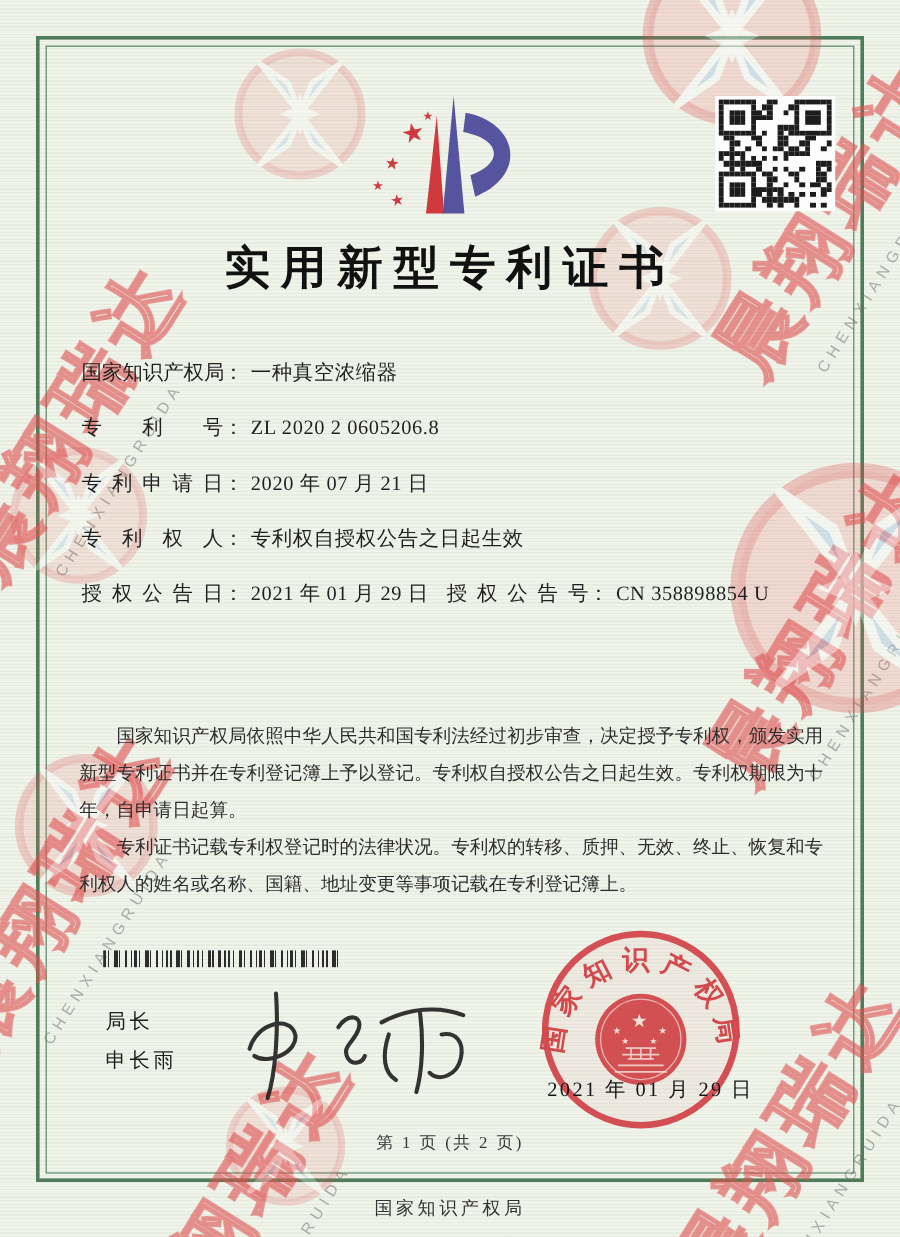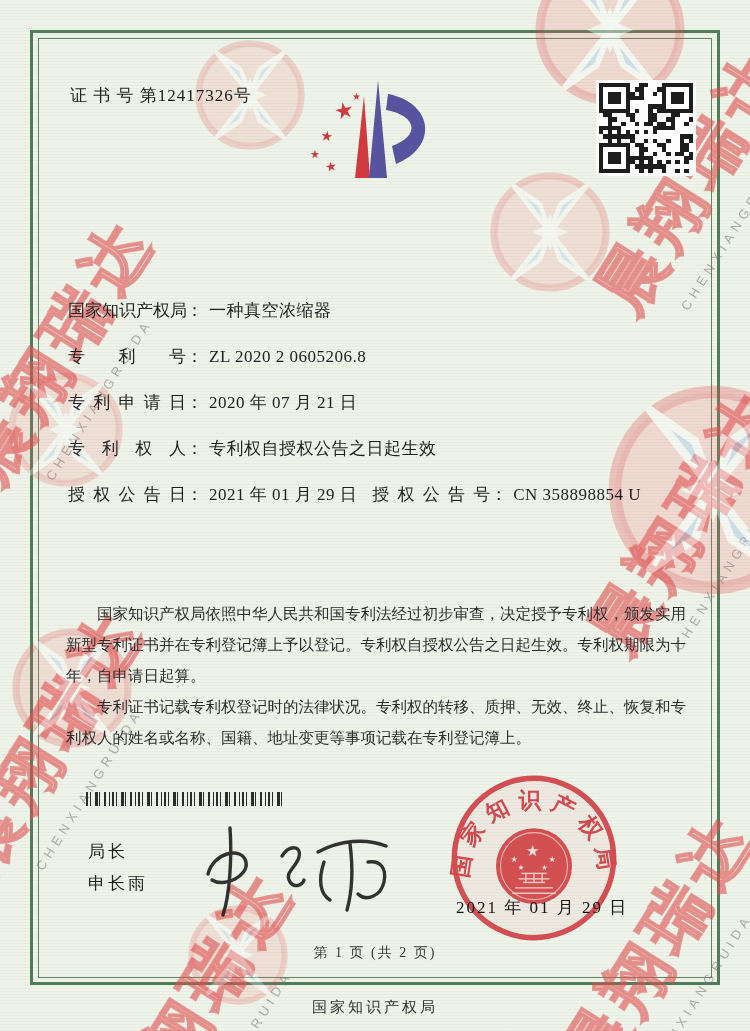--- a/index.html
+++ b/index.html
@@ -126,21 +126,20 @@
     </svg>
   <svg class="wm-logo" style="left:188px;top:905px;opacity:.3" width="100" height="100" viewBox="0 0 150 150">
       <use href="#logoMark"></use>
     </svg>
 
   <div class="border-outer"></div>
   <div class="border-inner"></div>
 
   <div class="content">
 
-    <div class="cert-no">证 书 号 第12417326号</div>
 
     <svg class="logo" viewBox="0 0 134 112">
       <text x="28" y="46" font-size="22" fill="#d03a3f" transform="rotate(-12 28 46)">★</text>
       <text x="12" y="66" font-size="14" fill="#d03a3f" transform="rotate(8 12 66)">★</text>
       <text x="2" y="84" font-size="11" fill="#d03a3f">★</text>
       <text x="18" y="98" font-size="13" fill="#d03a3f" transform="rotate(-10 18 98)">★</text>
       <text x="44" y="26" font-size="10" fill="#d03a3f">★</text>
       <polygon points="56,22 62,104 47,104" fill="#d03a3f"></polygon>
       <polygon points="70,6 79,104 61,104" fill="#56549e"></polygon>
       <path d="M80,20 C124,28 132,72 88,90 L84,72 C112,62 110,42 78,36 Z" fill="#56549e"></path>
@@ -361,20 +360,21 @@
         <div class="qr-cell" style="grid-area: 21 / 5;"></div>
         <div class="qr-cell" style="grid-area: 21 / 6;"></div>
         <div class="qr-cell" style="grid-area: 21 / 7;"></div>
         <div class="qr-cell" style="grid-area: 21 / 10;"></div>
         <div class="qr-cell" style="grid-area: 21 / 12;"></div>
         <div class="qr-cell" style="grid-area: 21 / 15;"></div>
         <div class="qr-cell" style="grid-area: 21 / 18;"></div>
         <div class="qr-cell" style="grid-area: 21 / 20;"></div>
       </div>
 
+    <div class="title">实用新型专利证书</div>
 
     <div class="fields">
       <div class="field-row">
         <span class="flabel">国家知识产权局</span><span class="fcolon">：</span><span class="fvalue">一种真空浓缩器</span>
       </div>
       <div class="field-row">
         <span class="flabel">专利号</span><span class="fcolon">：</span><span class="fvalue">ZL 2020 2 0605206.8</span>
       </div>
       <div class="field-row">
         <span class="flabel">专利申请日</span><span class="fcolon">：</span><span class="fvalue">2020 年 07 月 21 日</span>

